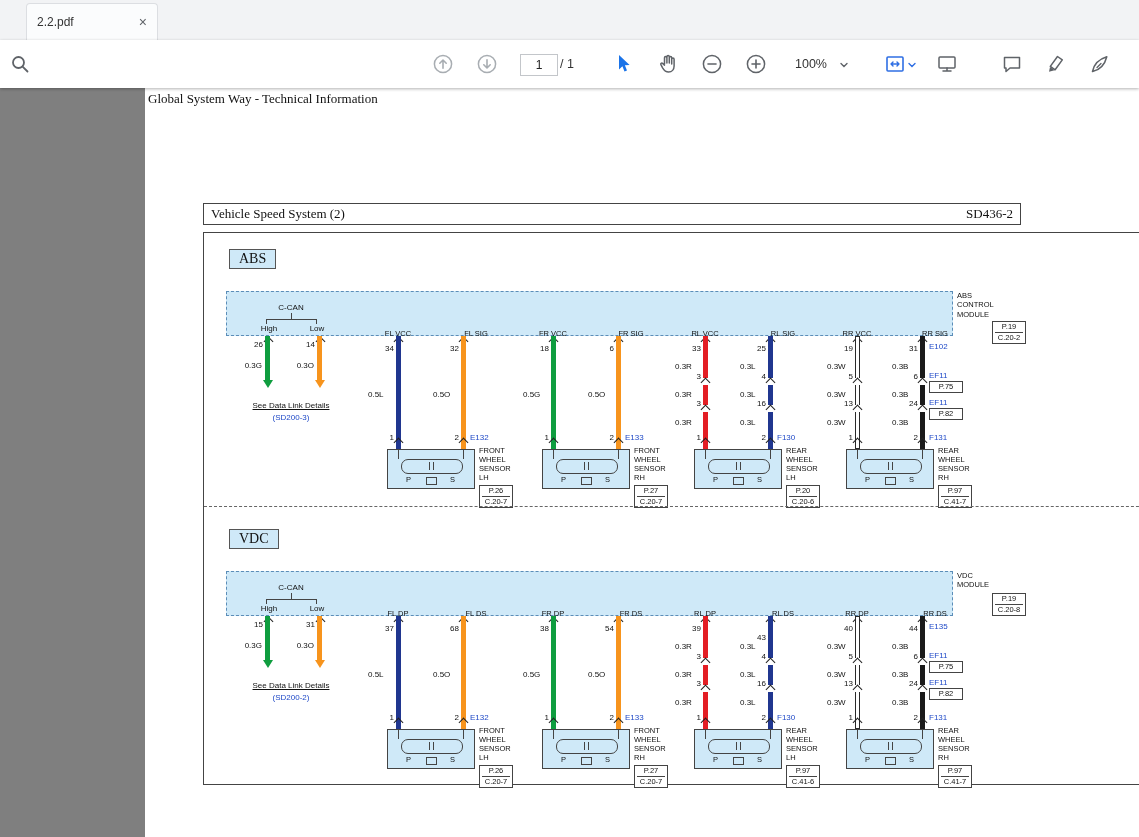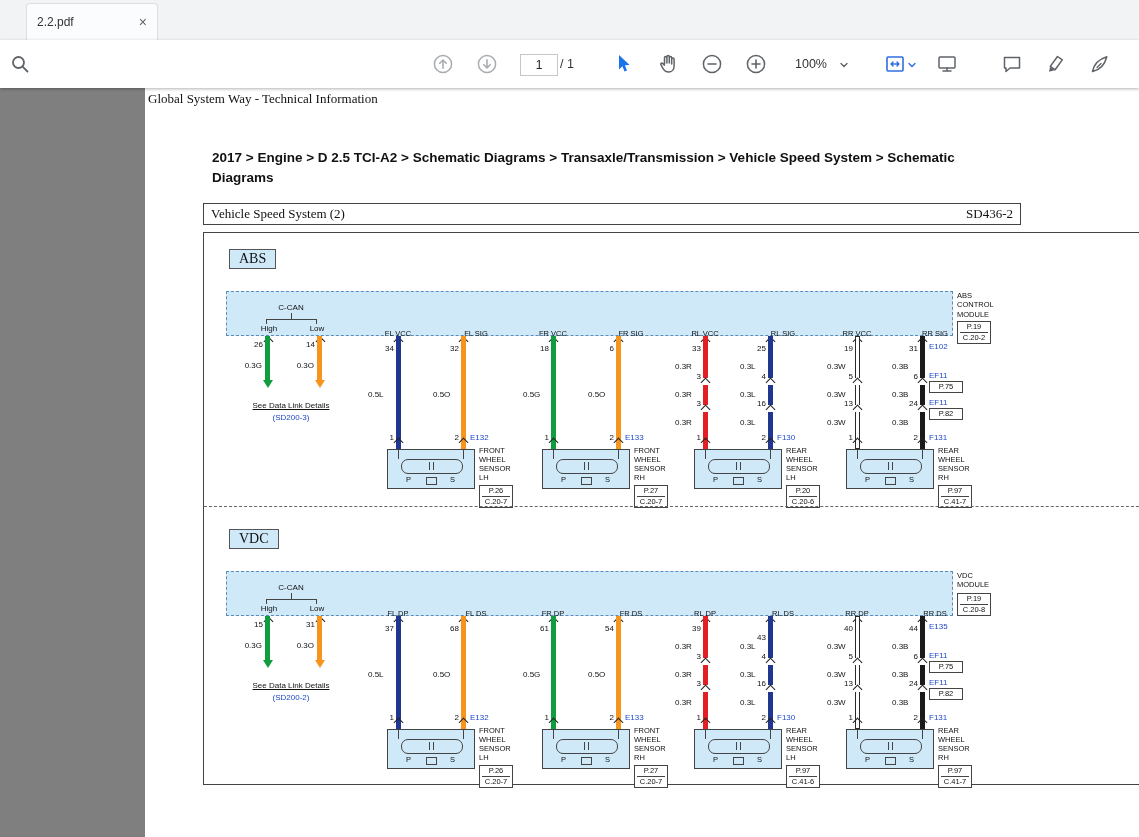--- a/index.html
+++ b/index.html
@@ -22,21 +22,21 @@
   .tbar{position:absolute;left:58px;top:115px;width:818px;height:22px;border:1px solid #444;box-sizing:border-box;font-family:"Liberation Serif",serif;font-size:13px;color:#111;display:flex;align-items:center;justify-content:space-between;padding:0 7px;}
   .obox{position:absolute;left:58px;top:144px;width:962px;height:553px;border:1px solid #444;box-sizing:border-box;}
   .sep{position:absolute;left:0;top:273px;width:100%;border-top:1px dashed #666;}
   
   .sect{position:absolute;left:0;width:818px;height:273px;font-size:8px;color:#111;}
   .slabel{position:absolute;left:25px;top:16px;background:#cfe9f8;border:1px solid #555;font-family:"Liberation Serif",serif;font-size:14px;padding:1px 9px;}
   .band{position:absolute;left:22px;top:58px;width:727px;height:45px;background:#cfe9f8;border:1px dashed #5b8db8;box-sizing:border-box;}
   .modname{position:absolute;left:753px;top:58px;font-size:7.5px;line-height:1.25;white-space:pre-line;}
   .refbox{border:1px solid #444;background:#fff;font-size:7.5px;line-height:1.35;text-align:center;padding:0 2px;display:inline-block;min-width:28px;}
   .refbox div+div{border-top:1px solid #444;}
-  .modref{position:absolute;left:753px;top:88px;}
+  .modref{position:absolute;left:788px;top:88px;}
   .ln{position:absolute;background:#444;}
   .cc-t{position:absolute;text-align:center;}
   .cc-p{position:absolute;width:14px;text-align:right;}
   .cc-wl{position:absolute;width:26px;text-align:right;}
   .cv{position:absolute;width:6px;height:6px;border-left:1.5px solid #222;border-top:1.5px solid #222;transform:rotate(45deg);}
   .gap{position:absolute;width:9px;height:7px;background:#fff;}
   .arr{position:absolute;width:0;height:0;border-left:5px solid transparent;border-right:5px solid transparent;border-top:8px solid #222;}
   .aG{border-top-color:#0f9d3f}.aO{border-top-color:#f7941d}
   .note{position:absolute;left:12px;top:168px;width:150px;text-align:center;text-decoration:underline;}
   .noteref{position:absolute;left:12px;top:180px;width:150px;text-align:center;color:#1f49c7;}
@@ -158,21 +158,20 @@
           <path d="M4.5 19.5c1.2-6.5 6.2-12.3 14.3-14.8-2 7.8-7.2 12.9-13.6 14.6z" fill="none" stroke="#5f6368" stroke-width="1.5" stroke-linejoin="round"></path>
           <path d="M9 15.5l4-4" stroke="#5f6368" stroke-width="1.3" stroke-linecap="round"></path>
         </svg>
     </span>
   </div>
 
   <div class="viewport">
     <div class="pdfpage">
 
       <div class="doc-h-left">Global System Way - Technical Information</div>
-      <div class="crumb">2017 &gt; Engine &gt; D 2.5 TCI-A2 &gt; Schematic Diagrams &gt; Transaxle/Transmission &gt; Vehicle Speed System &gt; Schematic Diagrams</div>
 
       <div class="tbar">
         <span>Vehicle Speed System (2)</span>
         <span>SD436-2</span>
       </div>
 
       <div class="obox">
 
         <div class="sect" style="top:0">
           <div class="slabel">ABS</div>
@@ -460,21 +459,21 @@
 LH</div>
             <div class="refbox sref">
               <div>P.26</div>
               <div>C.20-7</div>
             </div>
           </div>
 
           <div class="grp" style="left:333px">
             <div class="gh gh1">FR DP</div>
             <div class="gh gh2">FR DS</div>
-            <div class="gp" style="left:-2px;top:15px">61</div>
+            <div class="gp" style="left:-2px;top:15px">38</div>
             <div class="gp" style="left:63px;top:15px">54</div>
             <i class="cv" style="left:13px;top:9px"></i>
             <i class="cv" style="left:78px;top:9px"></i>
             <div class="wire w1 cG"></div>
             <div class="wire w2 cO"></div>
             <div class="wl wl1" style="top:61px">0.5G</div>
             <div class="wl wl2" style="top:61px">0.5O</div>
             <div class="gp" style="left:-2px;top:104px">1</div>
             <div class="gp" style="left:63px;top:104px">2</div>
             <i class="cv" style="left:13px;top:110px"></i>

